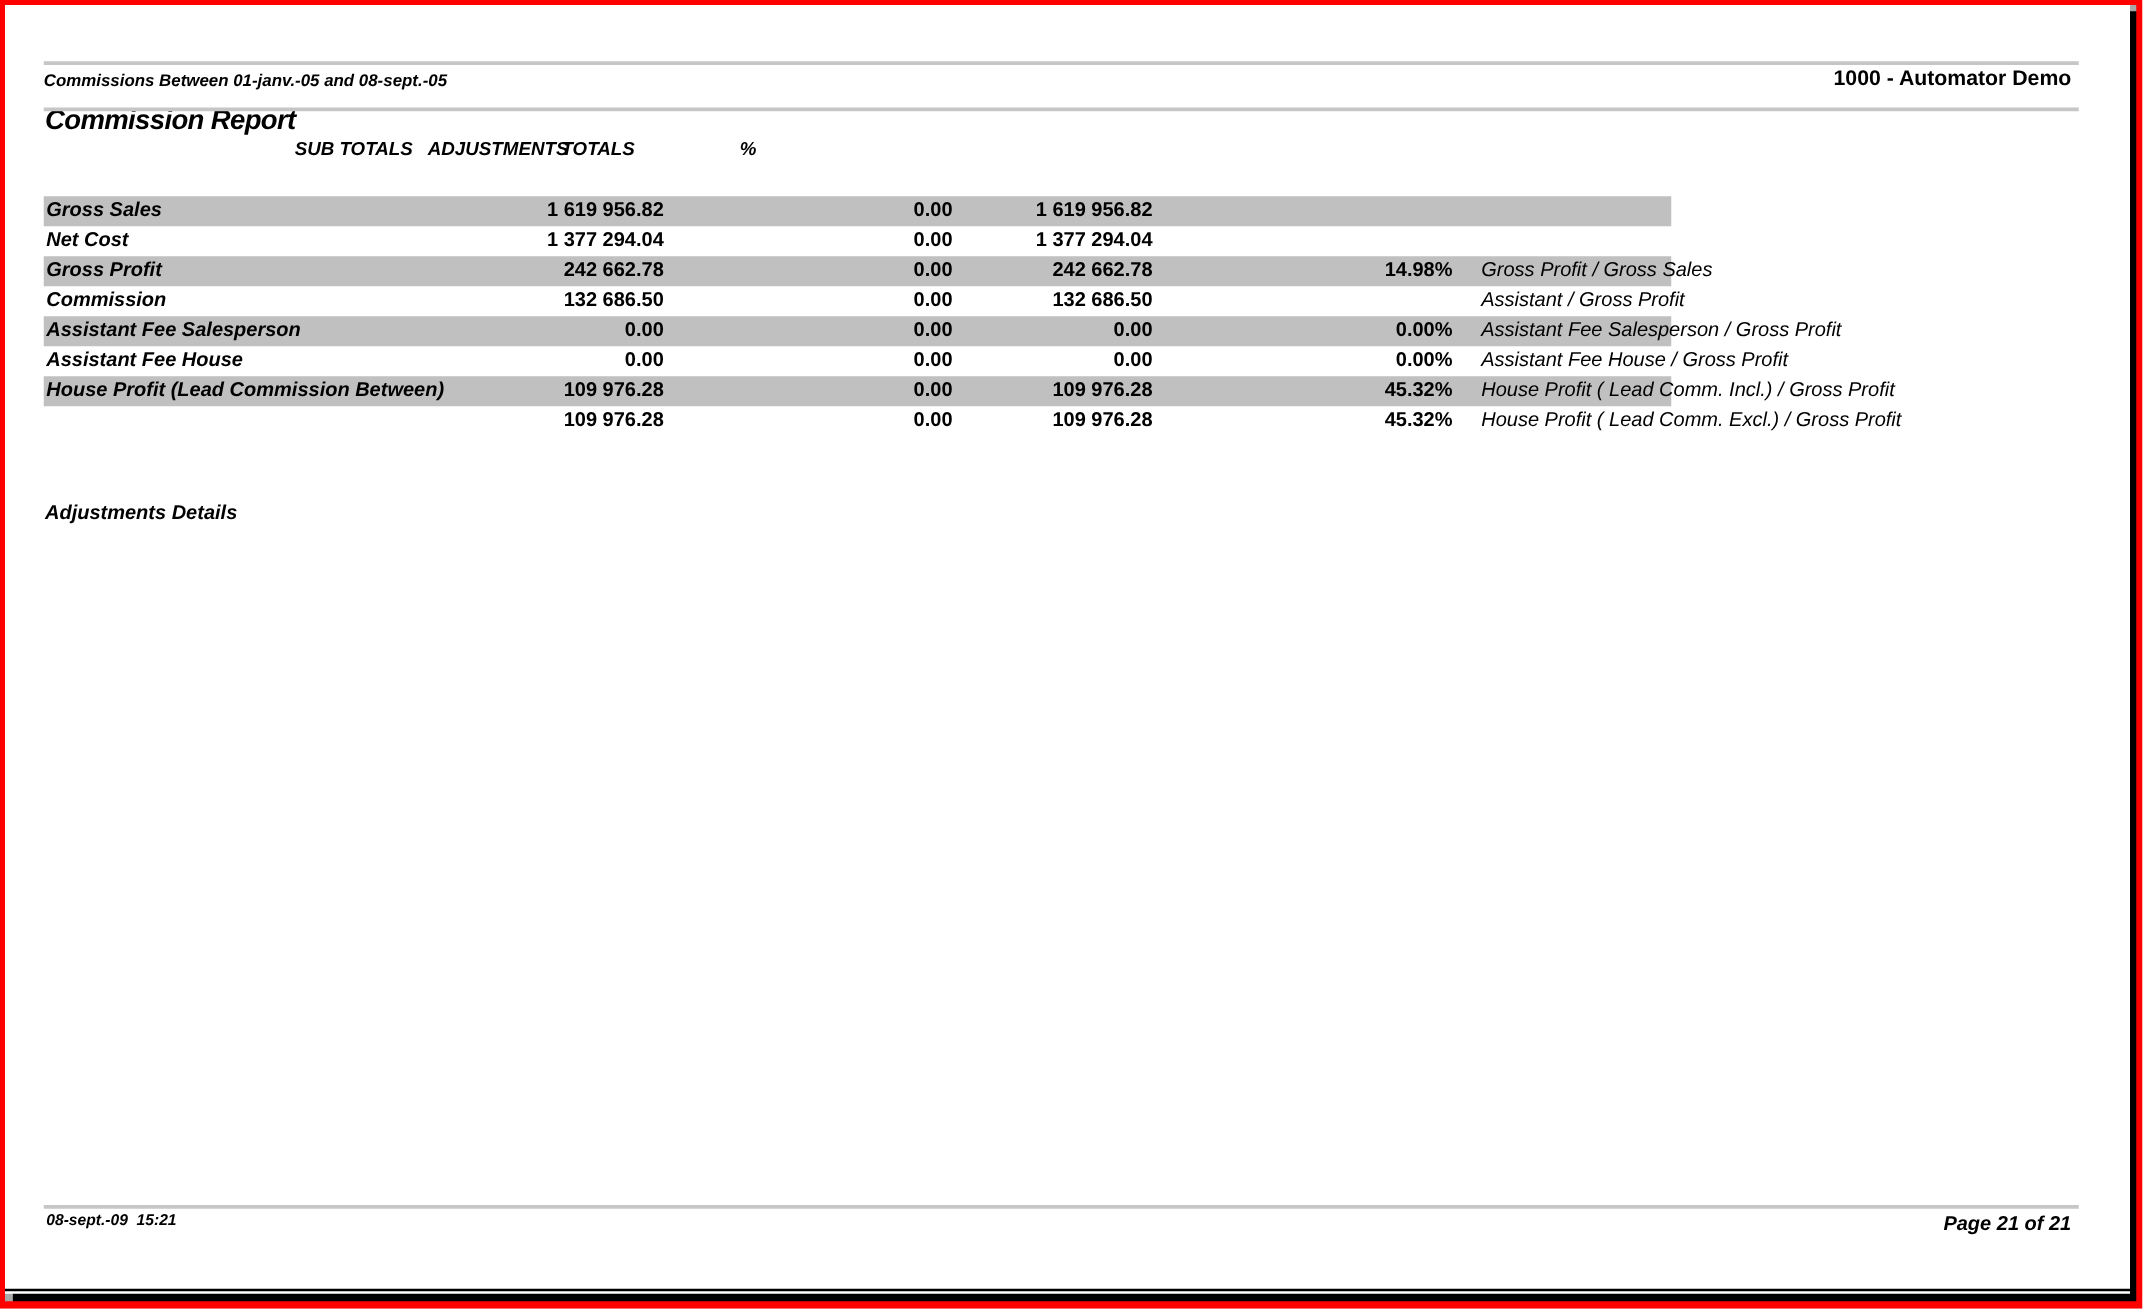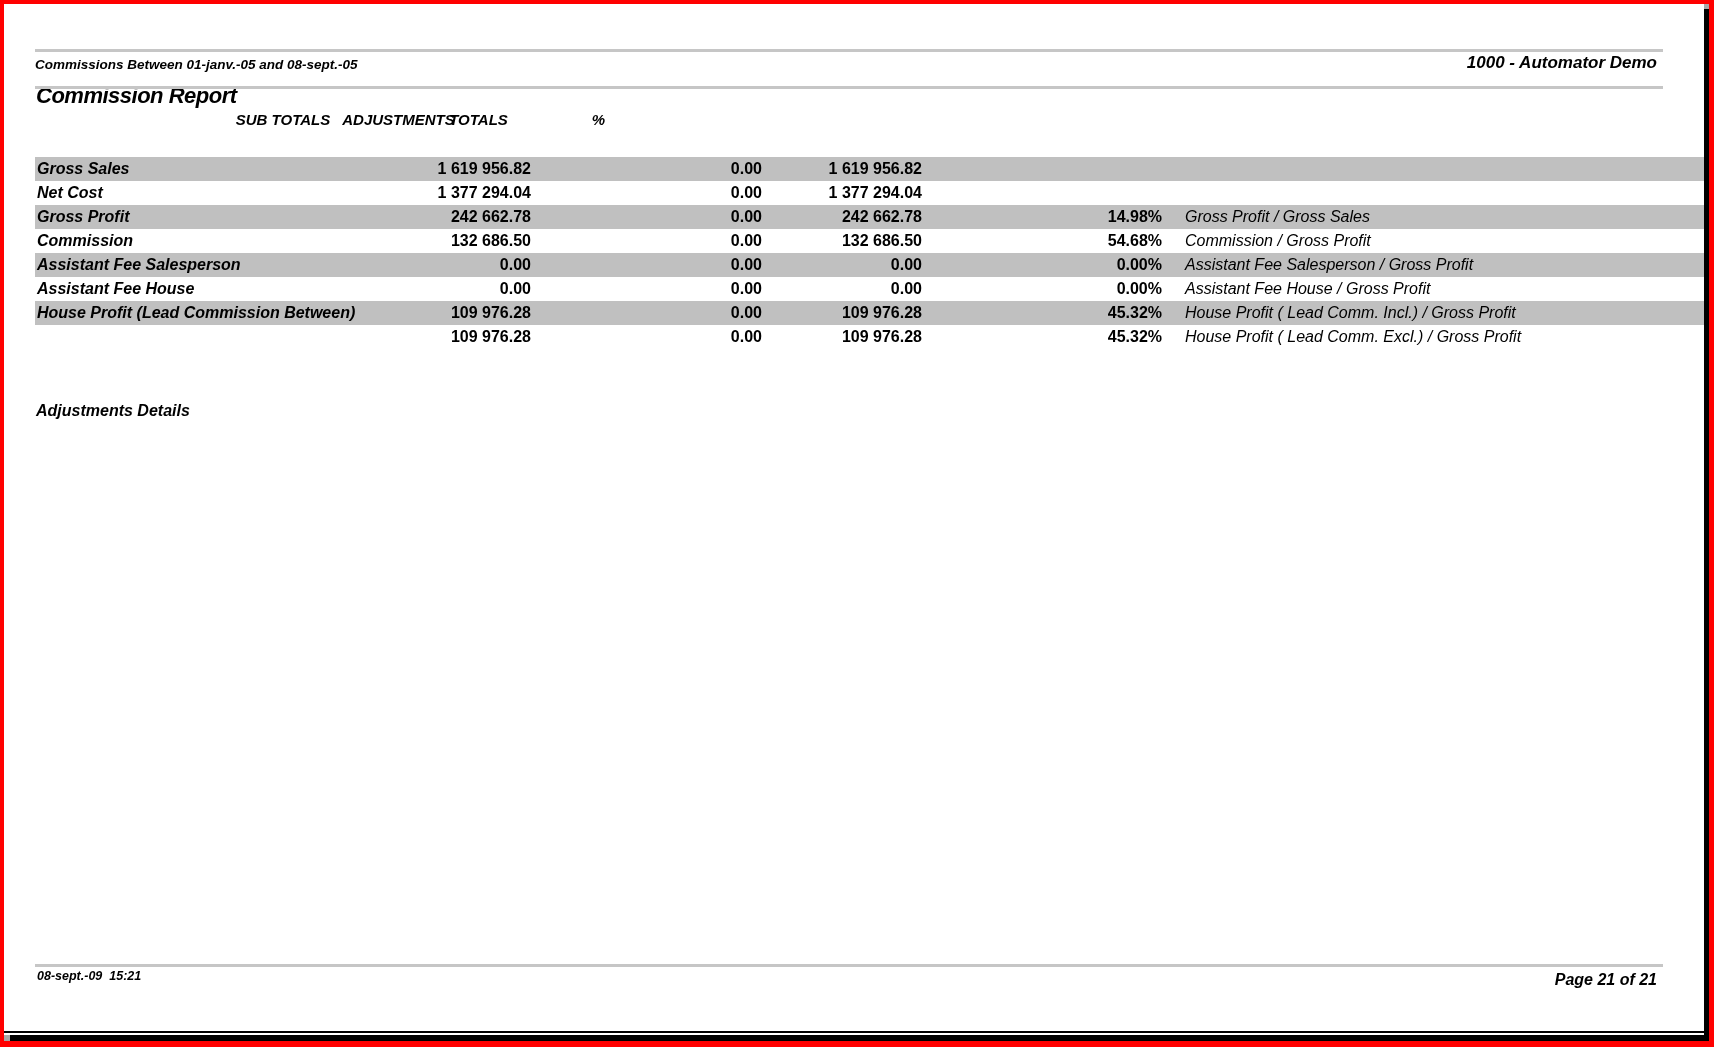--- a/index.html
+++ b/index.html
@@ -22,32 +22,32 @@
   .edge-right{position:absolute;top:4px;bottom:5px;left:1704px;width:6px;background:var(--edge);z-index:40;}
   .edge-right-notch{position:absolute;top:4px;left:1704px;width:6px;height:5px;background:var(--notch);z-index:41;}
   .edge-bottom-line{position:absolute;left:4px;right:10px;top:1031px;height:2px;background:var(--edge);z-index:40;}
   .edge-bottom{position:absolute;left:10px;right:5px;top:1035px;height:7px;background:var(--edge);z-index:40;}
   .edge-bottom-notch{position:absolute;left:4px;width:6px;top:1035px;height:7px;background:var(--notch);z-index:41;}
 
   .rule{position:absolute;left:35px;width:1628px;height:3px;background:var(--rule);}
 
   .title{position:absolute;left:36px;top:51px;font-size:22px;font-weight:bold;font-style:italic;letter-spacing:-0.5px;margin-top:32px;}
   .subtitle{position:absolute;left:35px;top:57px;width:1560px;font-size:13.5px;font-weight:bold;font-style:italic;}
-  .company{position:absolute;left:35px;top:53px;width:1622px;text-align:right;font-size:17px;font-weight:bold;font-style:italic;}
+  .company{position:absolute;left:35px;top:53px;width:1622px;text-align:right;font-size:17px;font-weight:bold;}
 
   .colheaders{position:absolute;left:35px;top:108px;width:1626px;height:24px;line-height:24px;
               font-size:15px;font-weight:bold;font-style:italic;}
   .colheaders span{position:absolute;top:0;height:24px;text-align:center;}
 
   .hdr-sub,.num.sub{left:0;width:496px;}
   .hdr-adj,.num.adj{left:0;width:727px;}
   .hdr-tot,.num.tot{left:0;width:887px;}
   .hdr-pct,.num.pct{left:0;width:1127px;}
 
-  .row{position:absolute;left:35px;width:1680px;height:24px;line-height:24px;font-size:16px;}
+  .row{position:absolute;left:35px;width:1302px;height:24px;line-height:24px;font-size:16px;}
   .row.shaded{background:var(--band);}
   .cell{position:absolute;top:0;height:24px;white-space:nowrap;}
   .cell.label{left:2px;font-weight:bold;font-style:italic;}
   .num{text-align:right;font-weight:bold;}
   .cell.formula{left:1150px;font-style:italic;font-size:16px;}
 
   .section-title{position:absolute;left:36px;top:402px;font-size:16px;font-weight:bold;font-style:italic;}
 
   .footer-date{position:absolute;left:37px;top:969px;font-size:12.5px;font-weight:bold;font-style:italic;white-space:pre;}
   .footer-page{position:absolute;left:35px;top:971px;width:1622px;text-align:right;font-size:16px;font-weight:bold;font-style:italic;}
@@ -95,22 +95,21 @@
     <span class="cell num tot">242 662.78</span>
     <span class="cell num pct">14.98%</span>
     <span class="cell formula">Gross Profit / Gross Sales</span>
   </div>
 
   <div class="row" style="top:229px;">
     <span class="cell label">Commission</span>
     <span class="cell num sub">132 686.50</span>
     <span class="cell num adj">0.00</span>
     <span class="cell num tot">132 686.50</span>
-    <span class="cell num pct">54.68%</span>
-    <span class="cell formula">Commission / Gross Profit</span>
+    <span class="cell formula">Assistant / Gross Profit</span>
   </div>
 
   <div class="row shaded" style="top:253px;">
     <span class="cell label">Assistant Fee Salesperson</span>
     <span class="cell num sub">0.00</span>
     <span class="cell num adj">0.00</span>
     <span class="cell num tot">0.00</span>
     <span class="cell num pct">0.00%</span>
     <span class="cell formula">Assistant Fee Salesperson / Gross Profit</span>
   </div>

